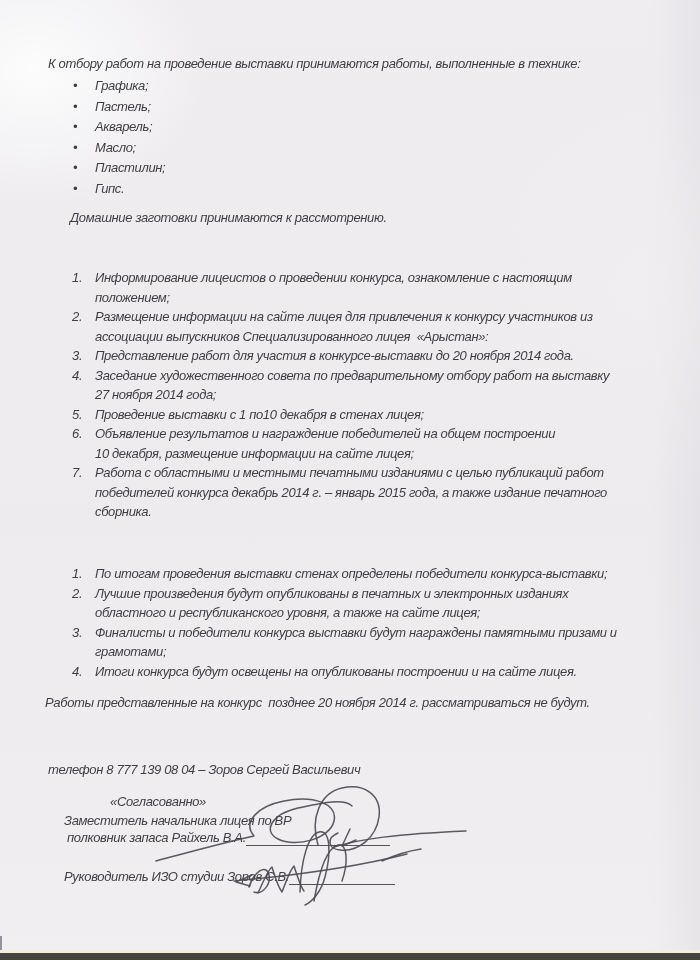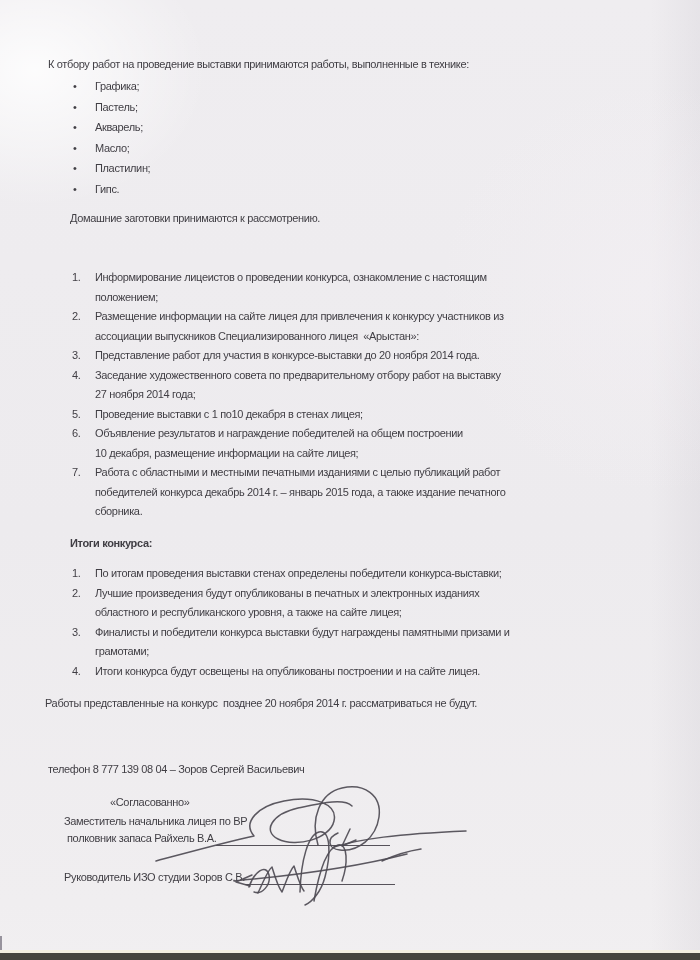--- a/index.html
+++ b/index.html
@@ -11,22 +11,23 @@
   }
   .paper {
     position: absolute; left: 0; top: 0;
     width: 700px; height: 960px;
     background:
       radial-gradient(ellipse 240px 190px at 35px 70px, rgba(255,255,255,.85), rgba(255,255,255,0) 72%),
       radial-gradient(ellipse 300px 300px at 92% 30%, rgba(244,240,244,.5), rgba(244,240,244,0) 70%),
       linear-gradient(90deg, rgba(255,255,255,0) 93%, rgba(176,170,182,.14) 100%),
       linear-gradient(180deg, #efedf0 0%, #edebee 55%, #f0eef0 94%, #f1eff1 100%);
     color: #403e44;
-    font-size: 11px;
+    font-size: 13px;
     letter-spacing: -0.35px;
+    font-style: italic;
   }
   .blk { position: absolute; margin: 0; white-space: pre-wrap; line-height: 18px; }
   .heading { font-weight: 700; }
   ul.tech, ol.numlist { list-style: none; margin: 0; padding: 0; position: absolute; }
   ul.tech li { display: flex; height: 20.5px; line-height: 20.5px; }
   ul.tech .blt { width: 22px; text-align: left; }
   ol.numlist li { display: flex; line-height: 19.5px; }
   ol.numlist .num { width: 23px; flex: 0 0 23px; }
   ol.numlist .txt { white-space: pre-wrap; width: 537px; }
   .contact-line { display: block; line-height: 19.5px; white-space: pre-wrap; }
@@ -107,21 +108,20 @@
 10 декабря, размещение информации на сайте лицея;</span>
       </li>
     <li>
         <span class="num">7.</span>
         <span class="txt">Работа с областными и местными печатными изданиями с целью публикаций работ
 победителей конкурса декабрь 2014 г. – январь 2015 года, а также издание печатного
 сборника.</span>
       </li>
   </ol>
 
-  <p class="blk heading" style="left:70px; top:534px; width:300px;">Итоги конкурса:</p>
 
   <ol class="numlist" style="left:72px; top:564px;">
     <li>
         <span class="num">1.</span>
         <span class="txt">По итогам проведения выставки стенах определены победители конкурса-выставки;</span>
       </li>
     <li>
         <span class="num">2.</span>
         <span class="txt">Лучшие произведения будут опубликованы в печатных и электронных изданиях
 областного и республиканского уровня, а также на сайте лицея;</span>

